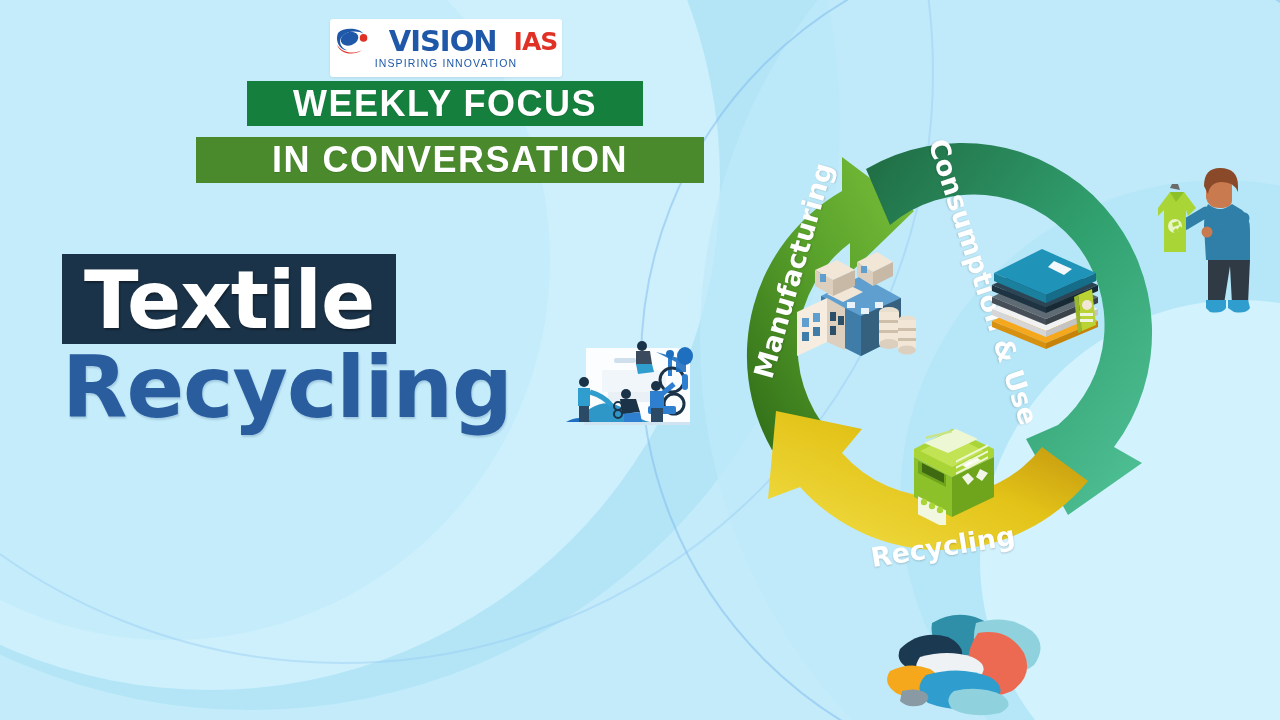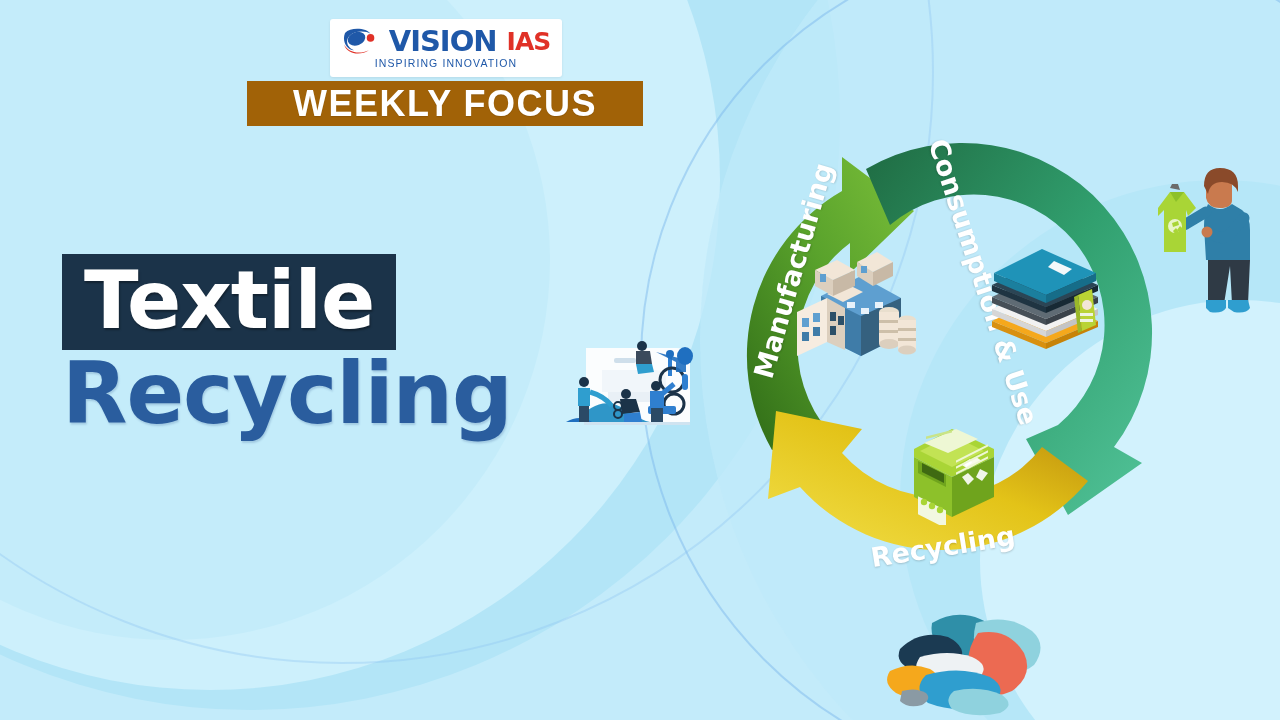--- a/index.html
+++ b/index.html
@@ -29,21 +29,21 @@
   .hl1{width:840px;height:840px;left:640px;top:-60px;}
   .hl2{width:1180px;height:1180px;left:-250px;top:-520px;border-color:rgba(140,195,240,.35);}
 
   
   .logo-chip{
     position:absolute;left:330px;top:19px;width:232px;height:58px;
     background:#ffffff;border-radius:3px;
     display:flex;flex-direction:column;align-items:center;justify-content:center;
     box-shadow:0 1px 3px rgba(0,0,0,.08);
   }
-  .logo-row{display:flex;align-items:center;gap:10px;line-height:1;}
+  .logo-row{display:flex;align-items:center;gap:17px;line-height:1;}
   .logo-mark{width:34px;height:28px;margin-right:3px;flex:none;}
   .logo-vision{
     font-size:29px;font-weight:bold;color:#1f58a8;letter-spacing:-1px;
     font-family:"DejaVu Sans", sans-serif;
   }
   .logo-ias{
     font-size:25px;font-weight:bold;color:#e03127;letter-spacing:-1px;
     font-family:"DejaVu Sans", sans-serif;
   }
   .logo-tag{
@@ -52,21 +52,21 @@
   }
 
   .badge{
     position:absolute;color:#ffffff;font-weight:bold;
     font-family:"Liberation Sans", sans-serif;
     display:flex;align-items:center;justify-content:center;
     letter-spacing:1.5px;
   }
   .badge-weekly{
     left:247px;top:81px;width:396px;height:45px;
-    background:#a16207;font-size:36px;
+    background:#15803d;font-size:36px;
     text-shadow:0 1px 1px rgba(0,0,0,.12);
   }
   .badge-conv{
     left:196px;top:137px;width:508px;height:46px;
     background:#4a8a2c;font-size:36px;
     text-shadow:0 1px 1px rgba(0,0,0,.12);
   }
 
   
   .title-block{
@@ -75,21 +75,21 @@
   }
   .t-line{
     color:#2a5d9e;font-weight:bold;font-size:85px;line-height:.99;
     letter-spacing:-1px;
     text-shadow:1px 2px 2px rgba(40,80,140,.22);
   }
   .t-hi-wrap{display:inline-block;margin:6px 0 2px 0;}
   .t-hi{
     display:inline-block;background:#1b3349;color:#ffffff;
     font-weight:bold;font-size:80px;line-height:1.02;
-    padding:6px 22px 8px 22px;letter-spacing:-1px;
+    padding:6px 22px 2px 22px;letter-spacing:-1px;
     text-shadow:1px 2px 2px rgba(0,0,0,.35);
   }
 
   
   .sewing{position:absolute;left:556px;top:330px;width:160px;height:112px;}
 
   
   .diagram{position:absolute;left:690px;top:95px;width:530px;height:530px;}
   .lbl{
     position:absolute;color:#ffffff;font-weight:bold;
@@ -132,20 +132,21 @@
         <path d="M2 20 C6 29 20 33 32 27 C22 34 5 32 2 20 Z" fill="#e03127"></path>
         <circle cx="34" cy="12" r="4.6" fill="#e03127"></circle>
       </svg>
       <span class="logo-vision">VISION</span>
       <span class="logo-ias">IAS</span>
     </div>
     <div class="logo-tag">INSPIRING INNOVATION</div>
   </div>
 
   <div class="badge badge-weekly">WEEKLY FOCUS</div>
+  <div class="badge badge-conv">IN CONVERSATION</div>
 
   <div class="title-block">
     <div class="t-hi-wrap">
       <span class="t-hi">Textile</span>
     </div>
     <div class="t-line">Recycling</div>
   </div>
 
   <svg class="sewing" viewBox="0 0 160 112">
     <path d="M30 18 L120 18 Q134 18 134 32 L134 92 L30 92 Z" fill="#fbfdfe"></path>

